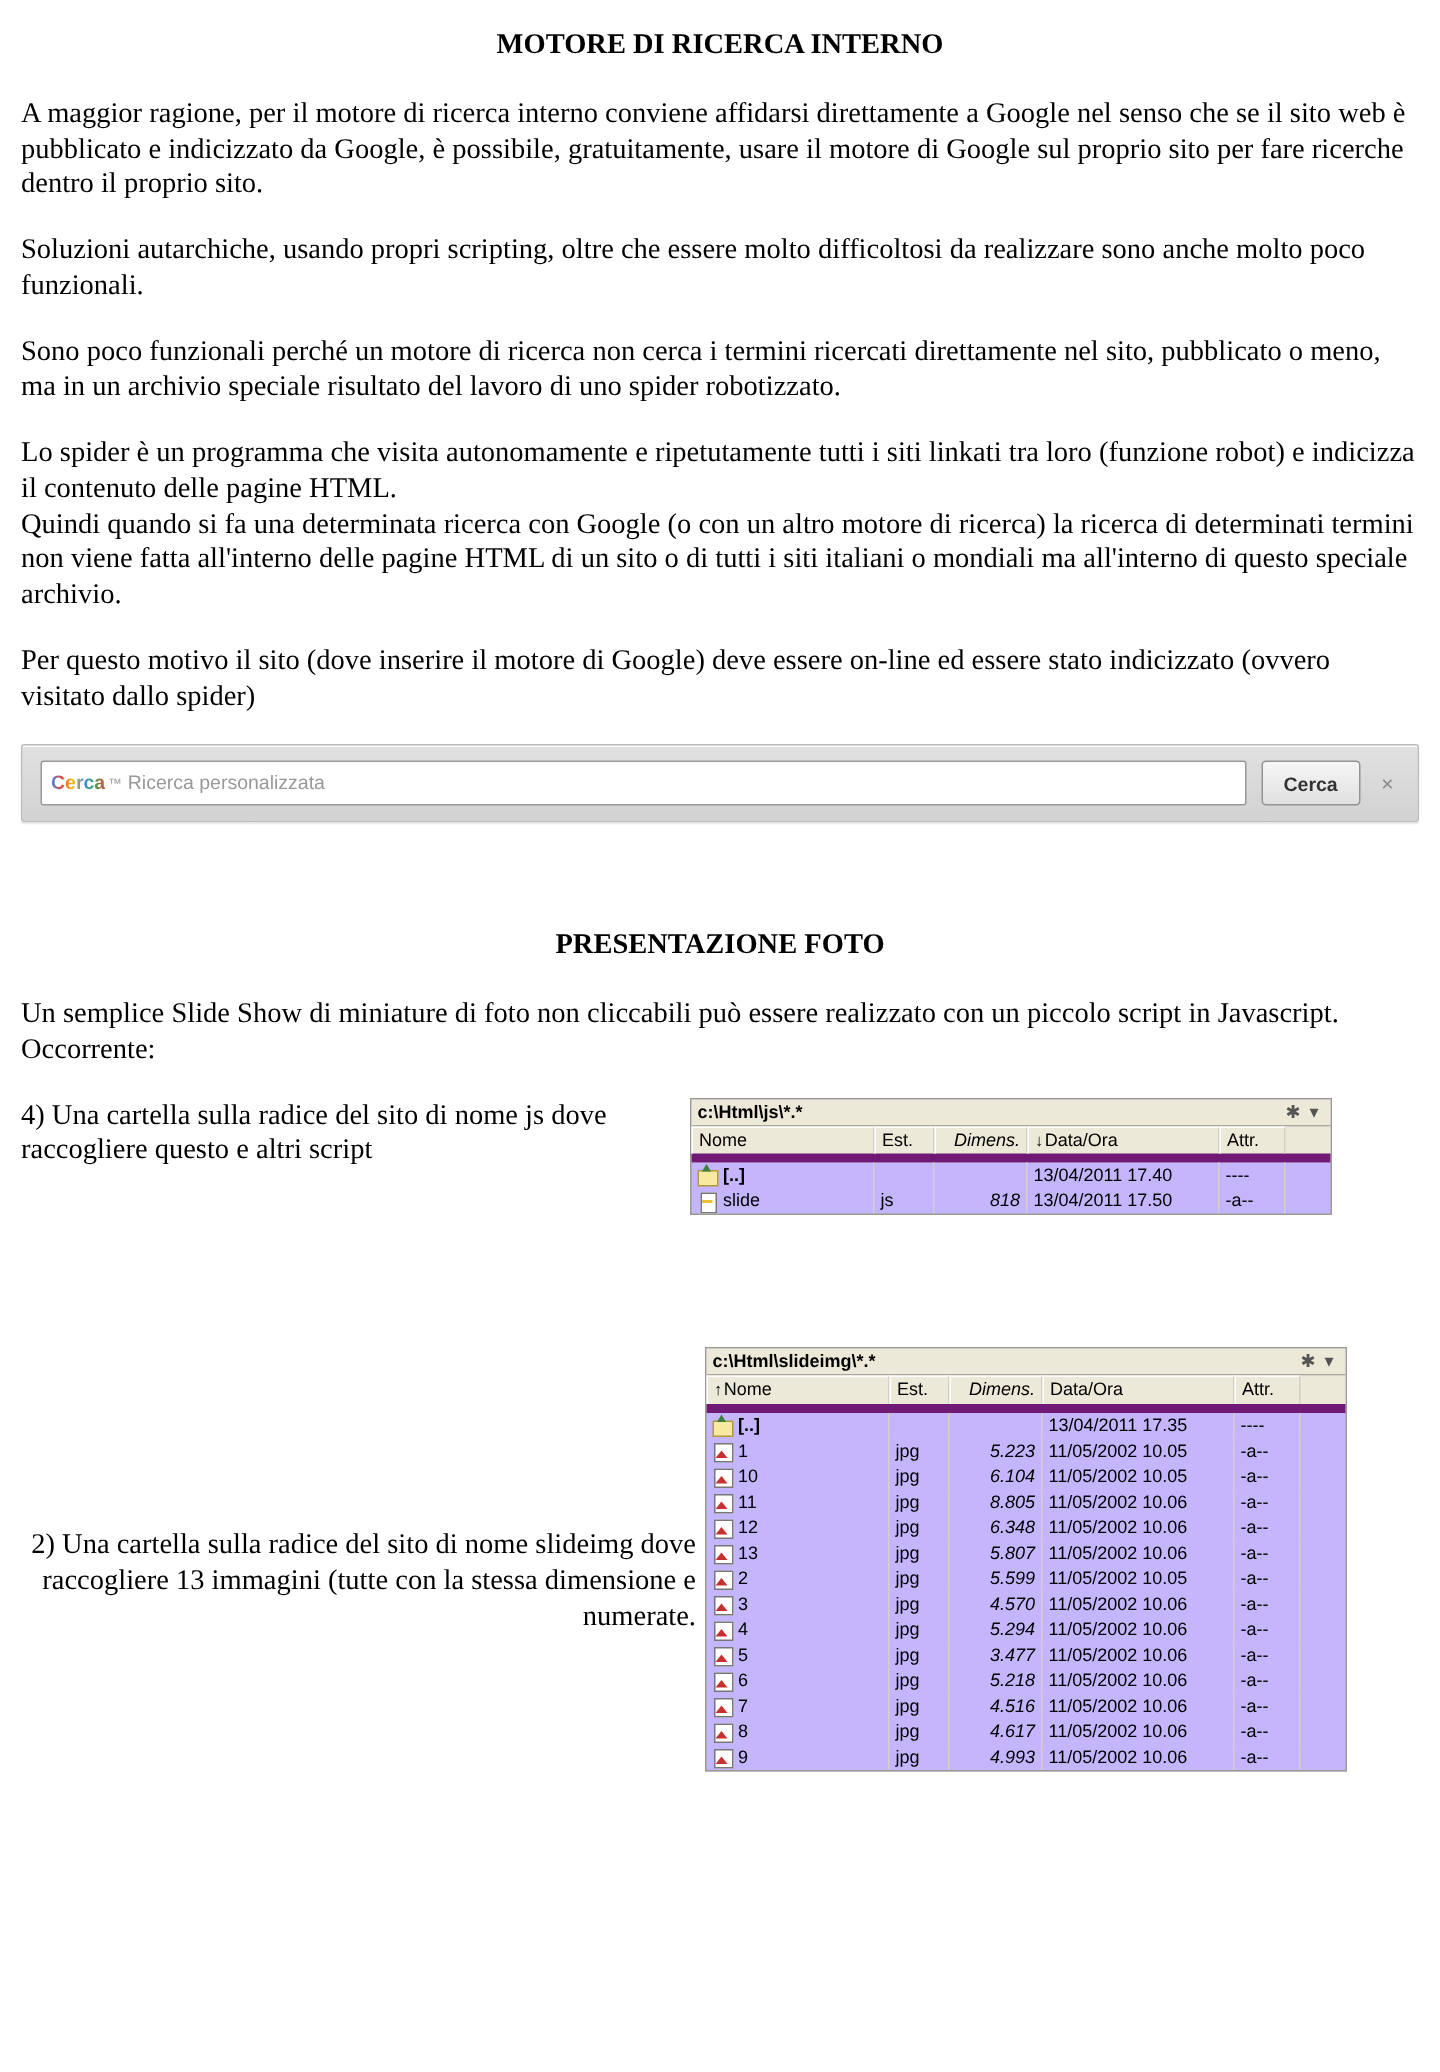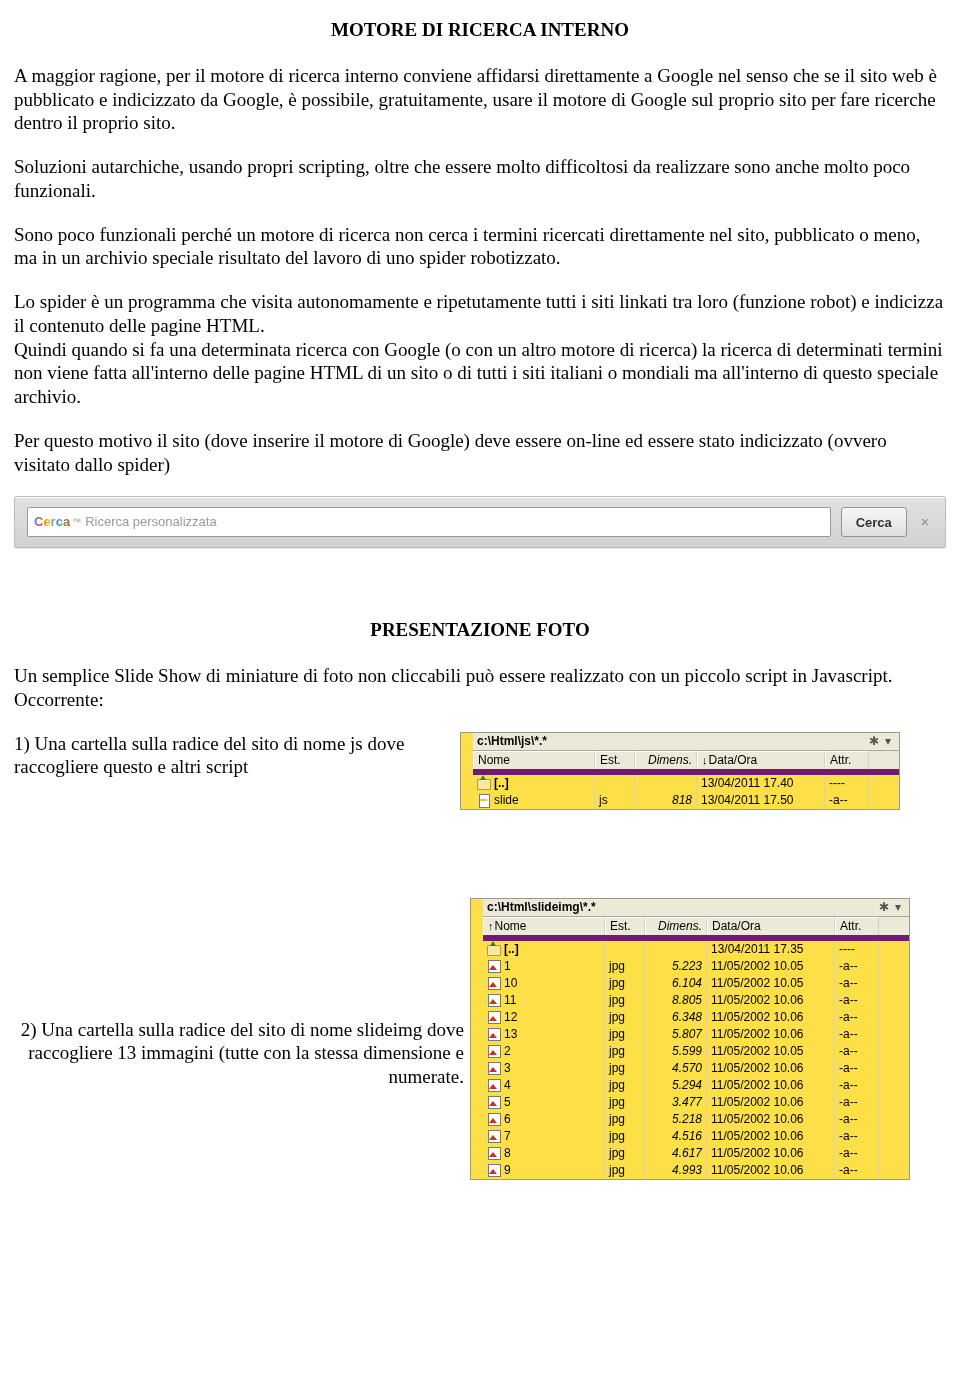--- a/index.html
+++ b/index.html
@@ -71,25 +71,24 @@
     font-family: Arial, sans-serif;
     color: #888;
     font-size: 14px;
     padding: 0 4px;
     cursor: pointer;
   }
   .fm {
     border: 1px solid #9c9a8c;
     font-family: "MS Sans Serif", Tahoma, Arial, sans-serif;
     font-size: 12px;
-    background: #fde047;
+    background: #c4b5fd;
     color: #000;
     display: inline-block;
     vertical-align: top;
-    padding-left: 12px;
   }
   .fm-path {
     display: flex;
     align-items: center;
     background: #ece9d8;
     border-bottom: 1px solid #aca899;
     padding: 1px 4px;
     font-weight: bold;
   }
   .fm-path .path-text { flex: 1; }
@@ -170,21 +169,21 @@
   </div>
   <button class="search-btn">Cerca</button>
   <span class="close-x">×</span>
 </div>
 
 <h1 class="title">PRESENTAZIONE FOTO</h1>
 <p style="white-space:pre-line;">Un semplice Slide Show di miniature di foto non cliccabili può essere realizzato con un piccolo script in Javascript.
 Occorrente:</p>
 
 <div class="section-row">
-  <div class="text" style="flex:0 0 440px;">1) Una cartella sulla radice del sito di nome js dove raccogliere questo e altri script</div>
+  <div class="text" style="flex:0 0 440px;">4) Una cartella sulla radice del sito di nome js dove raccogliere questo e altri script</div>
   <div class="fm fm1">
     <div class="fm-path">
       <span class="path-text">c:\Html\js\*.*</span>
       <span class="star">✱</span>
       <span class="drop">▾</span>
     </div>
     <div class="fm-header">
       <div class="col col-name">Nome</div>
       <div class="col col-ext">Est.</div>
       <div class="col col-size">Dimens.</div>

